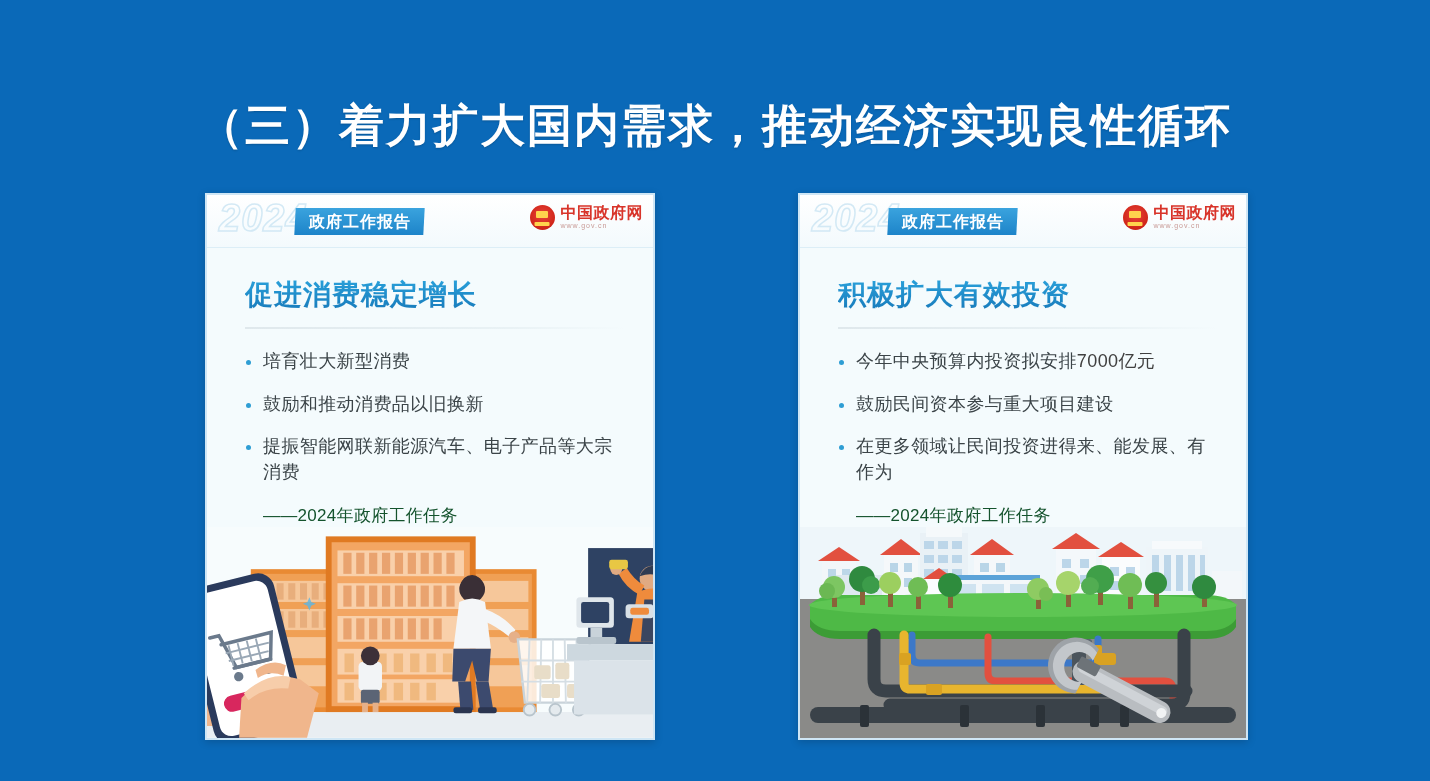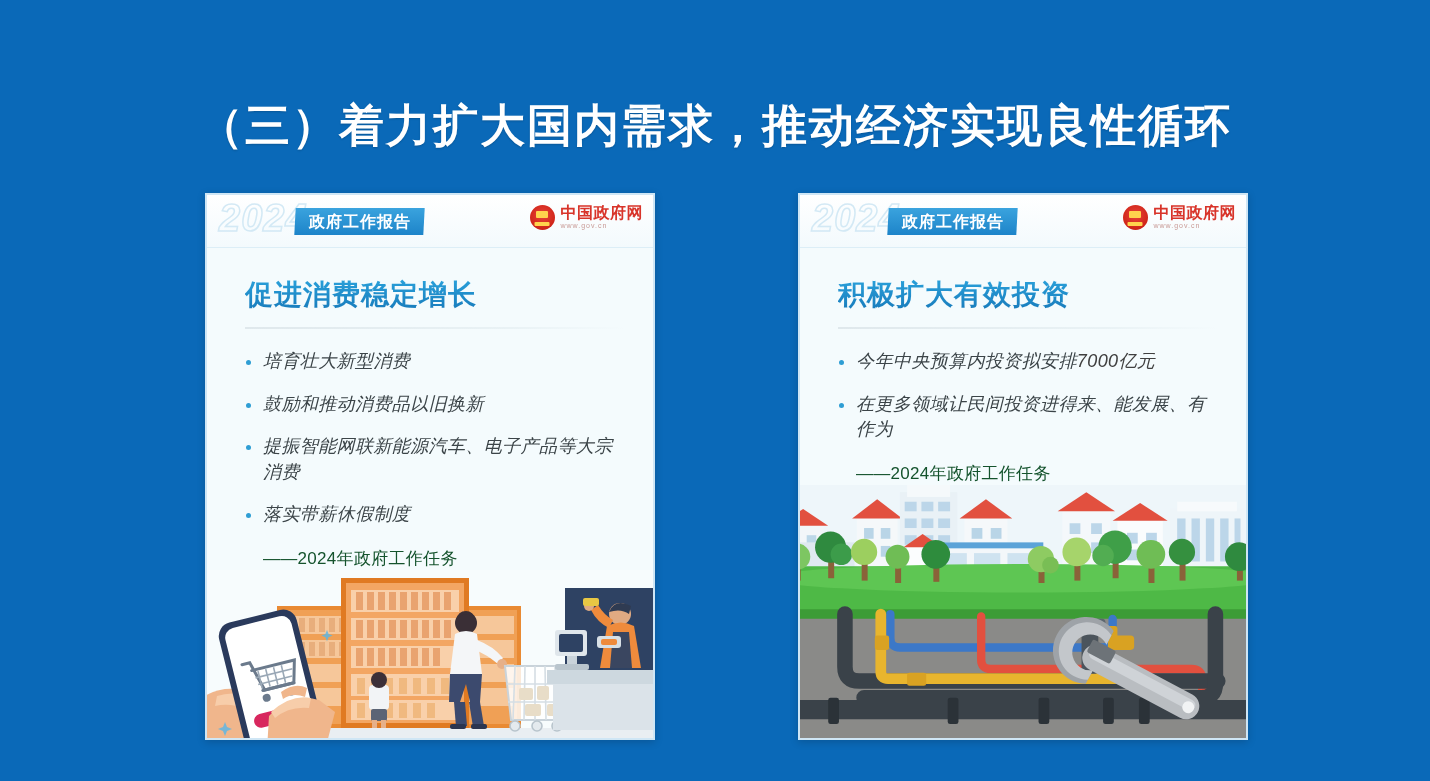--- a/index.html
+++ b/index.html
@@ -165,21 +165,20 @@
   .title-rule {
     margin-top: 13px;
     height: 2px;
     background: linear-gradient(to right, #dfe8ec 0%, #e9f2f5 70%, rgba(233,242,245,0) 100%);
   }
 
   .bullets {
     margin: 20px 0 0 0;
     padding: 0;
     list-style: none;
-    font-style: italic;
   }
   .bullets li {
     position: relative;
     padding-left: 18px;
     margin-bottom: 17px;
     font-size: 18px;
     line-height: 1.42;
     color: #3b4448;
     letter-spacing: .4px;
   }
@@ -244,21 +243,20 @@
     </div>
 
     <div class="card-body">
       <div class="card-title">促进消费稳定增长</div>
       <div class="title-rule"></div>
 
       <ul class="bullets">
         <li><span>培育壮大新型消费</span></li>
         <li><span>鼓励和推动消费品以旧换新</span></li>
         <li><span>提振智能网联新能源汽车、电子产品等大宗消费</span></li>
-        <li><span>落实带薪休假制度</span></li>
       </ul>
 
       <div class="source-note">——2024年政府工作任务</div>
 
       <div class="illus illus-shop">
         <svg viewBox="0 0 446 180" preserveAspectRatio="xMidYMax slice">
           <rect x="0" y="0" width="446" height="180" fill="#f7fcfd"></rect>
 
           <rect x="0" y="158" width="446" height="22" fill="#e9eef2"></rect>
 
@@ -480,20 +478,21 @@
         </div>
       </div>
     </div>
 
     <div class="card-body">
       <div class="card-title">积极扩大有效投资</div>
       <div class="title-rule"></div>
 
       <ul class="bullets">
         <li><span>今年中央预算内投资拟安排</span><span class="hl">7000亿元</span></li>
+        <li><span>鼓励民间资本参与重大项目建设</span></li>
         <li><span>在更多领域让民间投资进得来、能发展、有作为</span></li>
       </ul>
 
       <div class="source-note">——2024年政府工作任务</div>
 
       <div class="illus illus-city">
         <svg viewBox="0 0 446 212" preserveAspectRatio="xMidYMax slice">
 
           <rect x="0" y="0" width="446" height="72" fill="#eef6fa"></rect>
 

